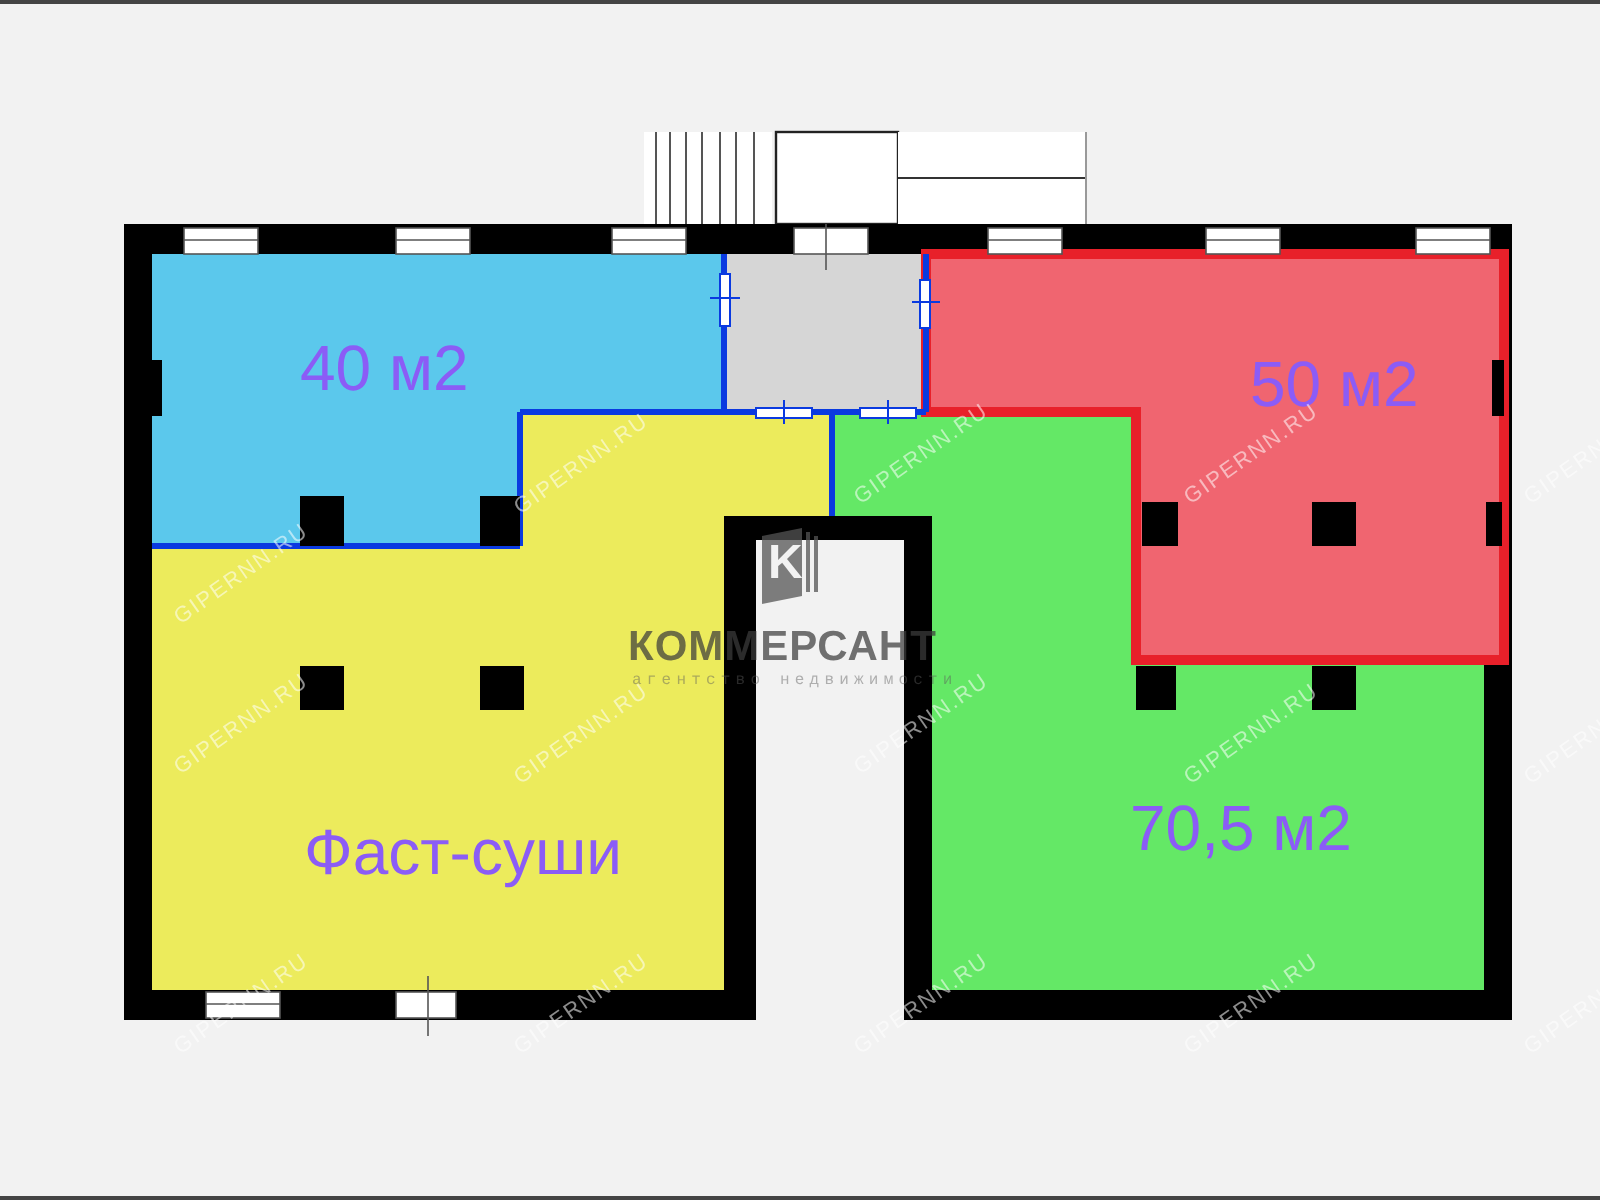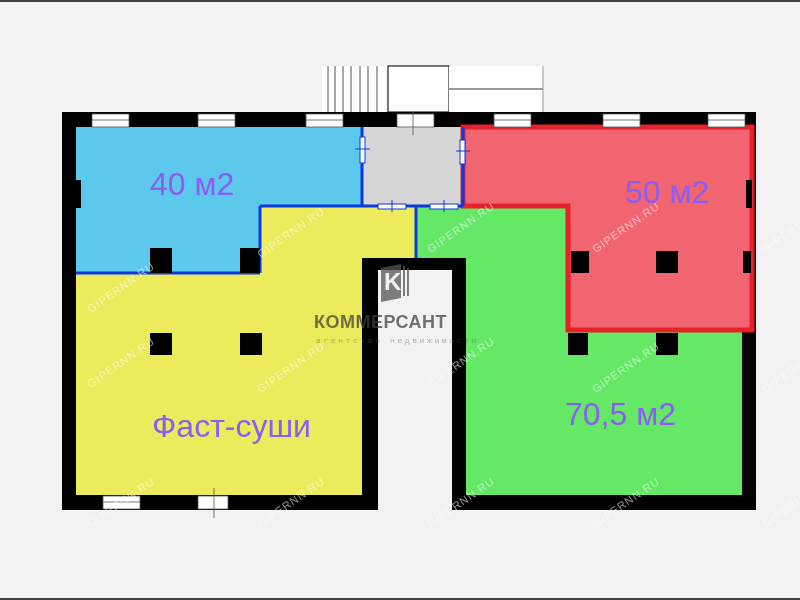--- a/index.html
+++ b/index.html
@@ -11,21 +11,21 @@
   }
   .topline { position: absolute; left: 0; top: 0; width: 800px; height: 2px; background: #444; }
   .bottomline { position: absolute; left: 0; top: 598px; width: 800px; height: 2px; background: #444; }
   svg#plan { position: absolute; left: 0; top: 0; }
   .label {
     position: absolute; color: #8b5cf6; font-size: 32px; white-space: nowrap;
     font-family: "Liberation Sans", "DejaVu Sans", sans-serif;
     margin-left: 28px;
   }
   .logo-word {
-    position: absolute; left: 314px; top: 312px; font-size: 18px; font-weight: bold;
+    position: absolute; left: 314px; top: 312px; font-size: 21px; font-weight: bold;
     color: rgba(60,60,60,0.72); letter-spacing: 0.5px;
   }
   .logo-sub {
     position: absolute; left: 316px; top: 336px; font-size: 8px;
     color: rgba(90,90,90,0.45); letter-spacing: 2.6px; font-family: Liberation Mono, monospace;
   }
   .wm {
     position: absolute; font-size: 11px; color: rgba(255,255,255,0.55);
     transform: rotate(-35deg); transform-origin: left top; white-space: nowrap;
     letter-spacing: 1px;

